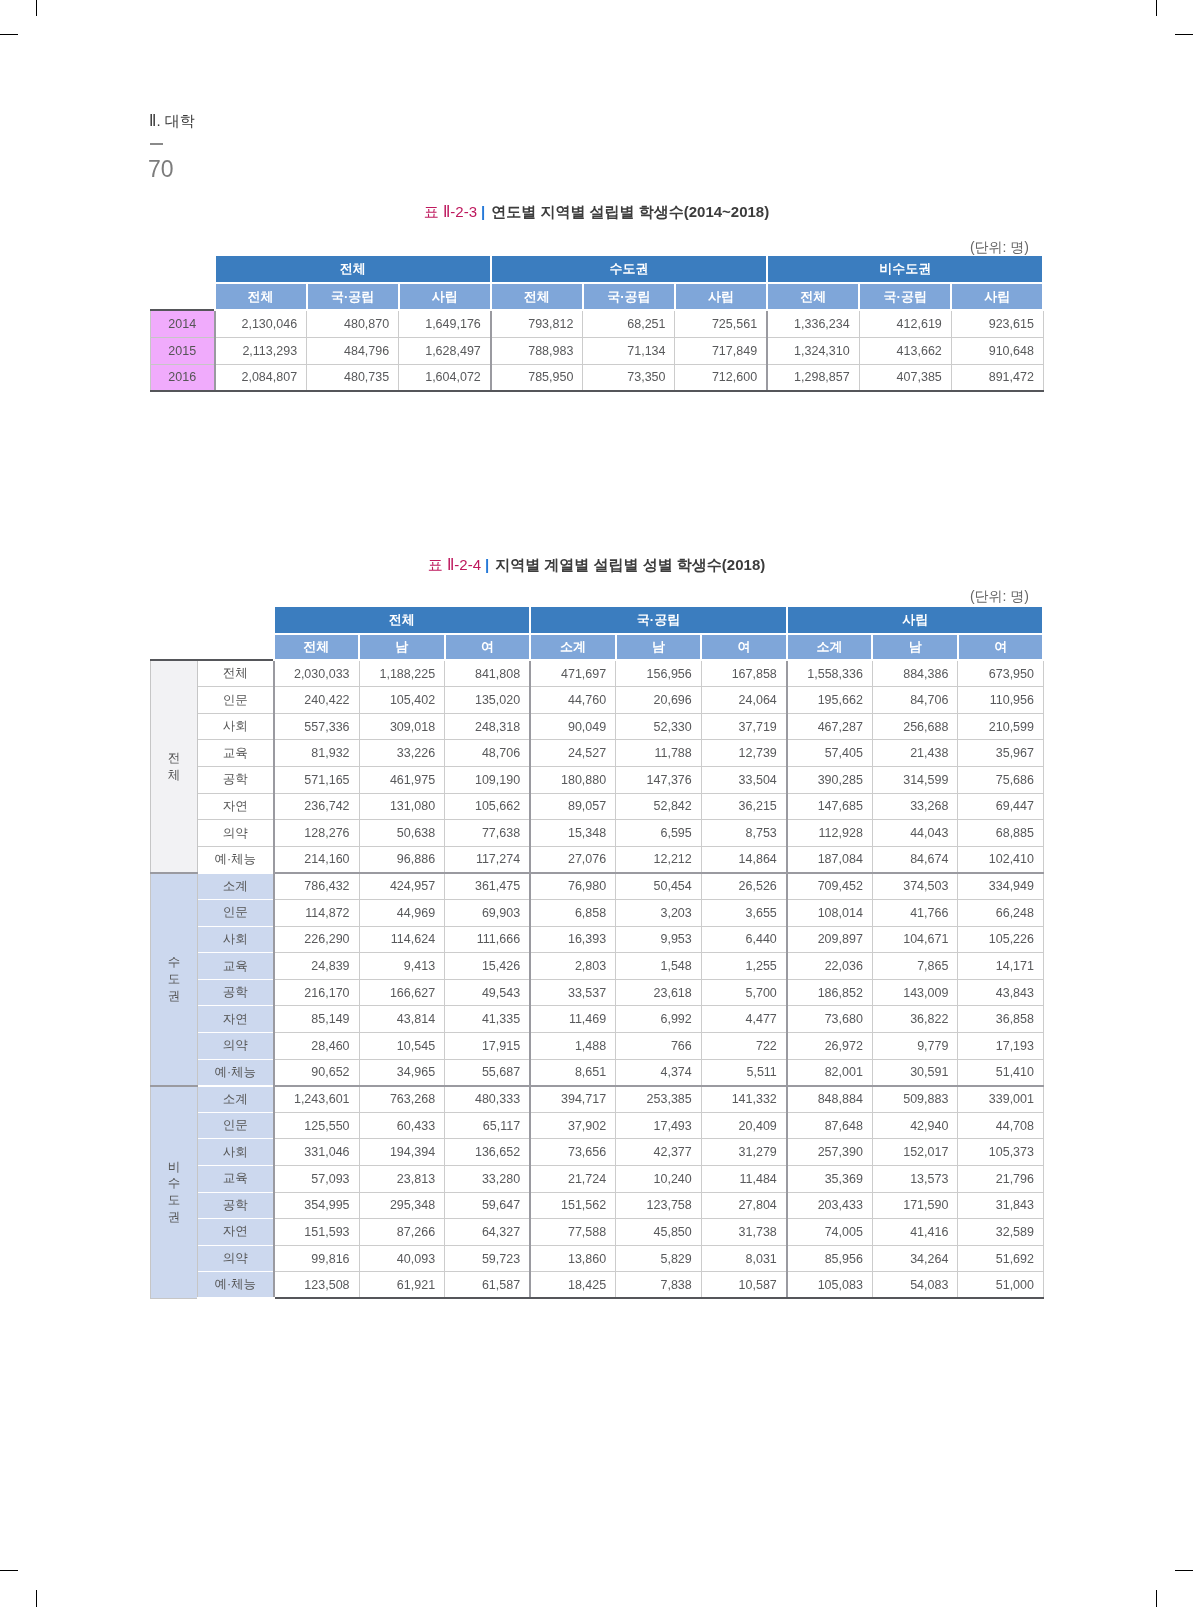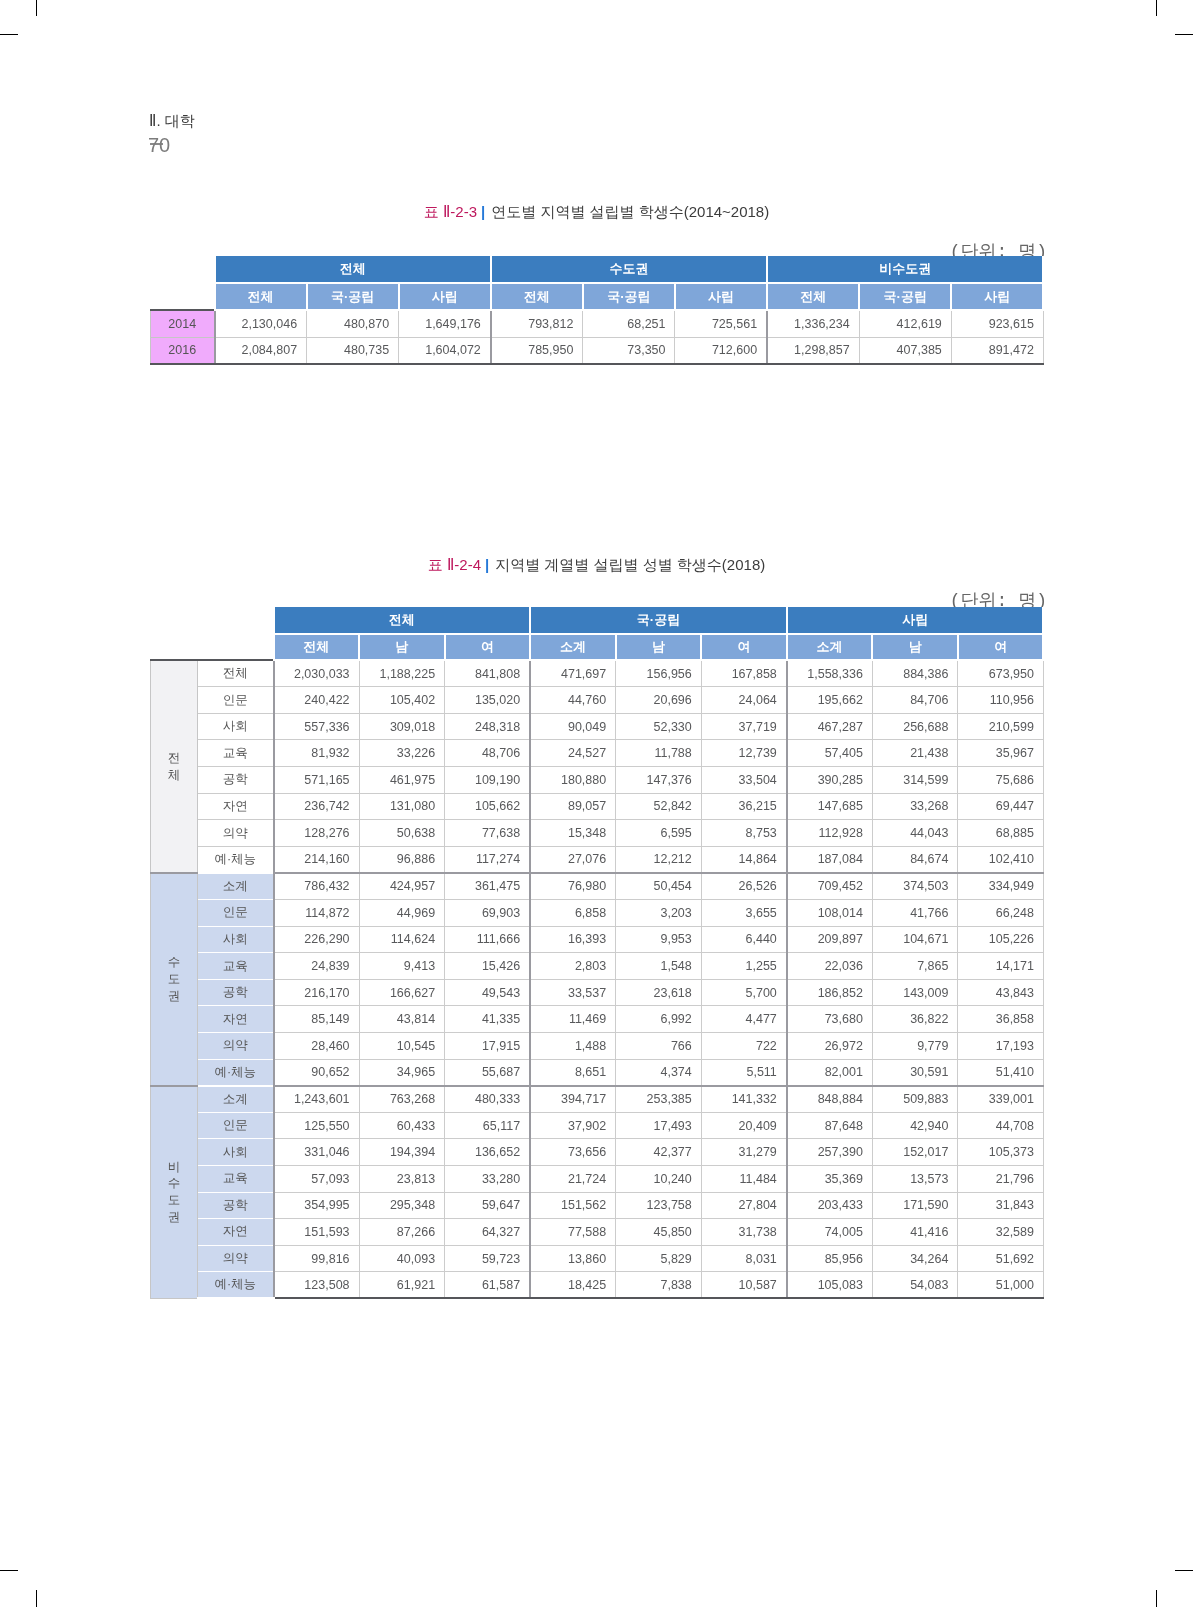--- a/index.html
+++ b/index.html
@@ -3,27 +3,27 @@
 <meta charset="utf-8">
 <style>
   html,body{margin:0;padding:0;background:#fff;}
   #page{position:relative;width:1193px;height:1607px;background:#ffffff;overflow:hidden;
         font-family:"Liberation Sans","DejaVu Sans",sans-serif;color:#444;}
   
   .mark{position:absolute;background:#000;}
   
   .sec-label{position:absolute;left:149px;top:112px;font-size:15px;color:#3a3a3a;}
   .sec-dash{position:absolute;left:150px;top:143px;width:13px;height:2px;background:#8a8a8a;}
-  .page-num{position:absolute;left:148px;top:134px;font-size:20px;color:#7c7c7c;text-align:right;}
+  .page-num{position:absolute;left:148px;top:156px;font-size:23px;color:#7c7c7c;text-align:right;}
   
   .tbl-title{position:absolute;left:150px;width:893px;text-align:center;font-size:15px;color:#3c3c3c;}
   .tbl-title .pre{color:#be185d;font-weight:normal;text-align:right;}
   .tbl-title .bar{color:#2679d8;font-weight:bold;padding:0 6px 0 4px;}
-  .tbl-title .ttl{font-weight:400;color:#3c3c3c;}
-  .unit{position:absolute;left:154px;width:893px;text-align:right;font-size:18px;color:#666;font-family:Liberation Mono, monospace;}
+  .tbl-title .ttl{font-weight:700;color:#3c3c3c;}
+  .unit{position:absolute;left:136px;width:893px;text-align:right;font-size:14px;color:#666;}
   
   table{border-collapse:collapse;table-layout:fixed;position:absolute;left:150px;width:893px;font-size:12.5px;}
   th,td{box-sizing:border-box;height:27px;padding:0;}
   .t2 th,.t2 td{height:26.6px;}
   thead .h1 th{background:#3b7dbf;color:#fff;font-weight:bold;font-size:13px;border:2px solid #fff;border-top:none;}
   thead .h2 th{background:#7fa6d9;color:#fff;font-weight:bold;font-size:13px;border:2px solid #fff;}
   thead th.corner{background:transparent;border:none;}
   tbody td{border:1px solid #cccccc;text-align:right;padding-right:9px;color:#58595b;}
   tbody th{font-weight:normal;text-align:center;color:#555;}
   .t1 tbody th.rowlabel{background:#f0abfc;border:1px solid #c6c6c6;}
@@ -103,20 +103,32 @@
           <td>480,870</td>
           <td>1,649,176</td>
           <td class="gsep">793,812</td>
           <td>68,251</td>
           <td>725,561</td>
           <td class="gsep">1,336,234</td>
           <td>412,619</td>
           <td>923,615</td>
         </tr>
         <tr>
+          <th class="rowlabel">2015</th>
+          <td class="firstval">2,113,293</td>
+          <td>484,796</td>
+          <td>1,628,497</td>
+          <td class="gsep">788,983</td>
+          <td>71,134</td>
+          <td>717,849</td>
+          <td class="gsep">1,324,310</td>
+          <td>413,662</td>
+          <td>910,648</td>
+        </tr>
+        <tr>
           <th class="rowlabel">2016</th>
           <td class="firstval">2,084,807</td>
           <td>480,735</td>
           <td>1,604,072</td>
           <td class="gsep">785,950</td>
           <td>73,350</td>
           <td>712,600</td>
           <td class="gsep">1,298,857</td>
           <td>407,385</td>
           <td>891,472</td>

